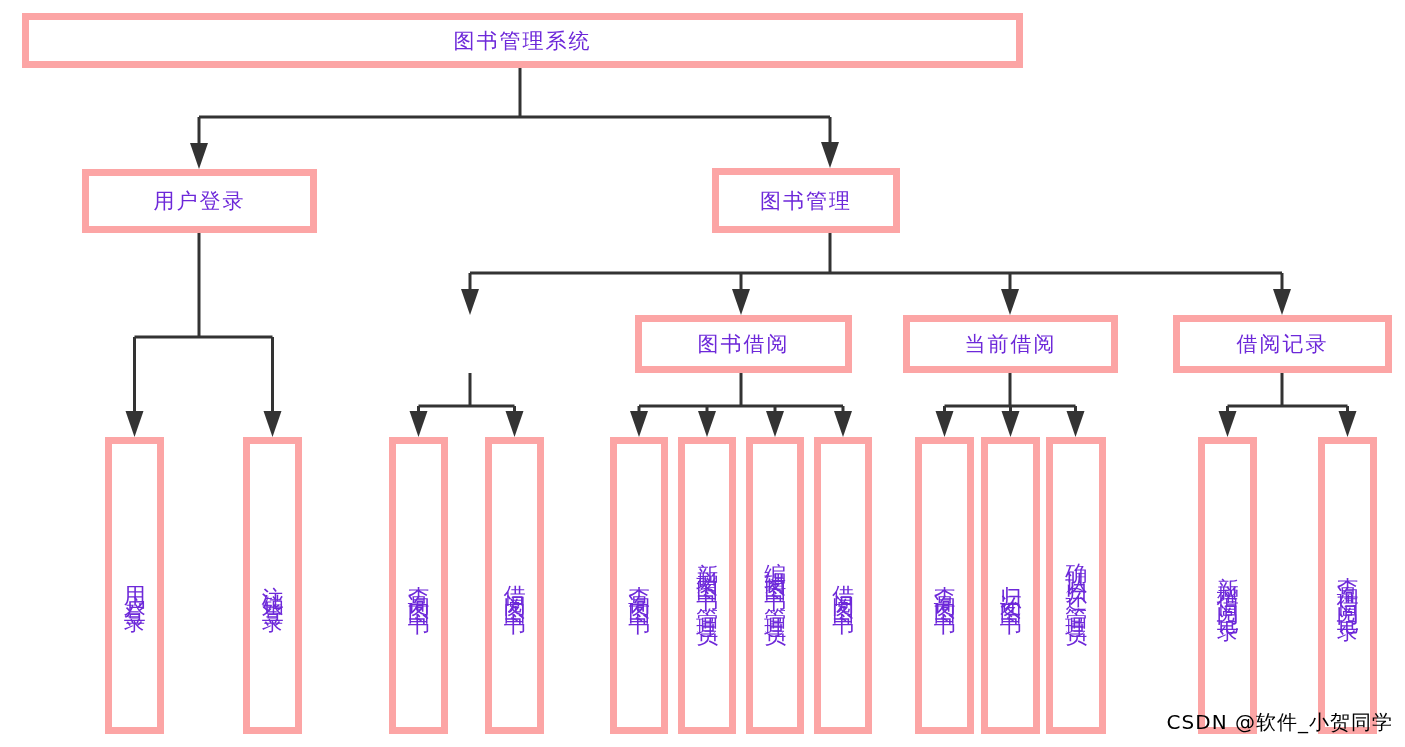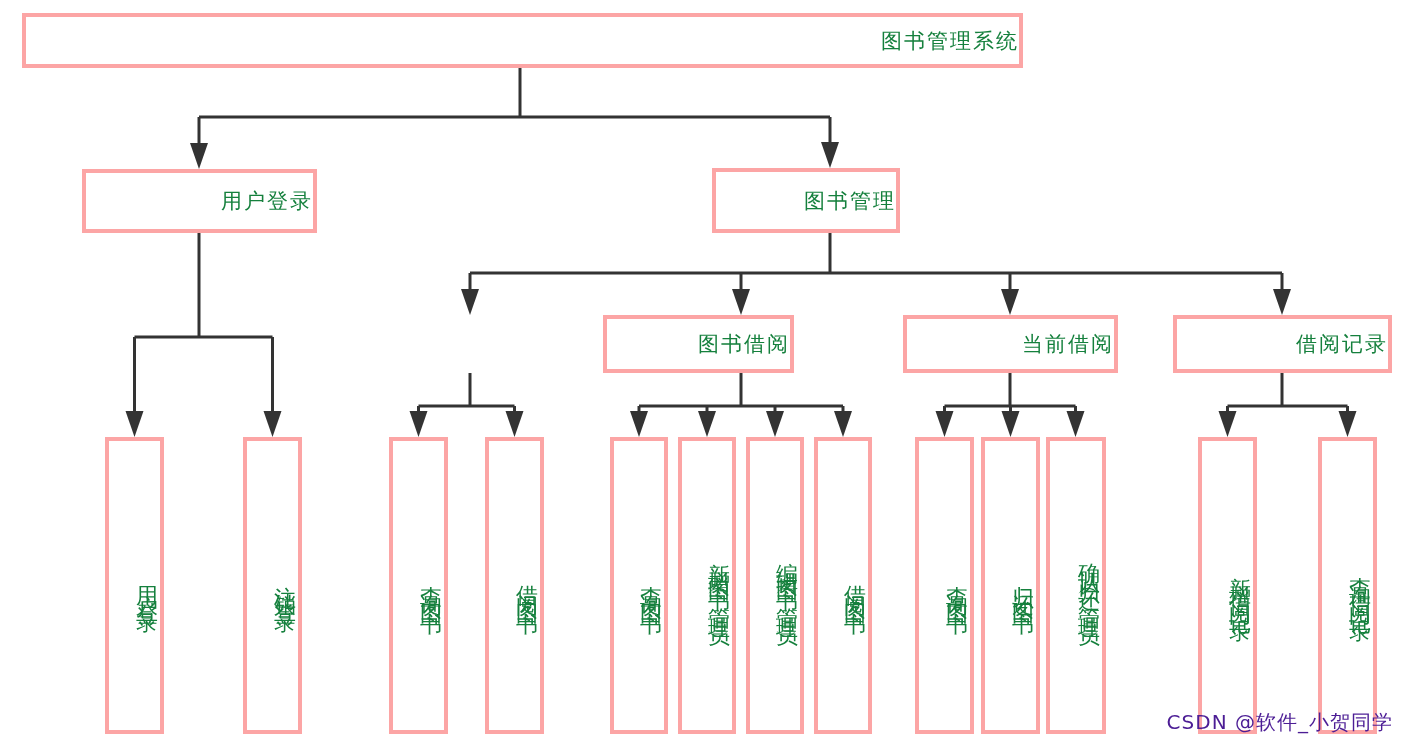--- a/index.html
+++ b/index.html
@@ -12,47 +12,47 @@
     overflow: hidden;
   }
   .connectors {
     position: absolute;
     left: 0; top: 0;
     width: 1405px; height: 747px;
   }
   .box {
     position: absolute;
     box-sizing: border-box;
-    border: 4px solid #fca5a5;
+    border: 7px solid #fca5a5;
     background: #ffffff;
     display: flex;
     align-items: center;
-    justify-content: flex-end;
-    color: #15803d;
+    justify-content: center;
+    color: #6d28d9;
   }
   .hlabel {
     font-size: 21px;
     letter-spacing: 2px;
     white-space: nowrap;
   }
   .vbox .vlabel {
     writing-mode: vertical-rl;
     text-orientation: mixed;
     font-size: 22px;
     letter-spacing: 9px;
     line-height: 1.2;
     white-space: nowrap;
   }
   .watermark {
     position: absolute;
     right: 12px;
     bottom: 11px;
     font-size: 20px;
     letter-spacing: 1px;
-    color: #4c1d95;
+    color: #000000;
     white-space: nowrap;
   }
 </style>
 </head>
 <body>
 
 <div class="canvas">
 
   <svg class="connectors" viewBox="0 0 1405 747" xmlns="http://www.w3.org/2000/svg" aria-hidden="true">
     <g stroke="#333333" stroke-width="3" fill="none">
@@ -124,21 +124,21 @@
     <span class="hlabel">图书管理系统</span>
   </div>
 
   <div class="box" style="left:82px; top:169px; width:235px; height:64px;">
     <span class="hlabel">用户登录</span>
   </div>
   <div class="box" style="left:712px; top:168px; width:188px; height:65px;">
     <span class="hlabel">图书管理</span>
   </div>
 
-  <div class="box" style="left:603px; top:315px; width:191px; height:58px;">
+  <div class="box" style="left:635px; top:315px; width:217px; height:58px;">
     <span class="hlabel">图书借阅</span>
   </div>
   <div class="box" style="left:903px; top:315px; width:215px; height:58px;">
     <span class="hlabel">当前借阅</span>
   </div>
   <div class="box" style="left:1173px; top:315px; width:219px; height:58px;">
     <span class="hlabel">借阅记录</span>
   </div>
 
   <div class="box vbox" style="left:105px; top:437px; width:59px; height:297px;">

